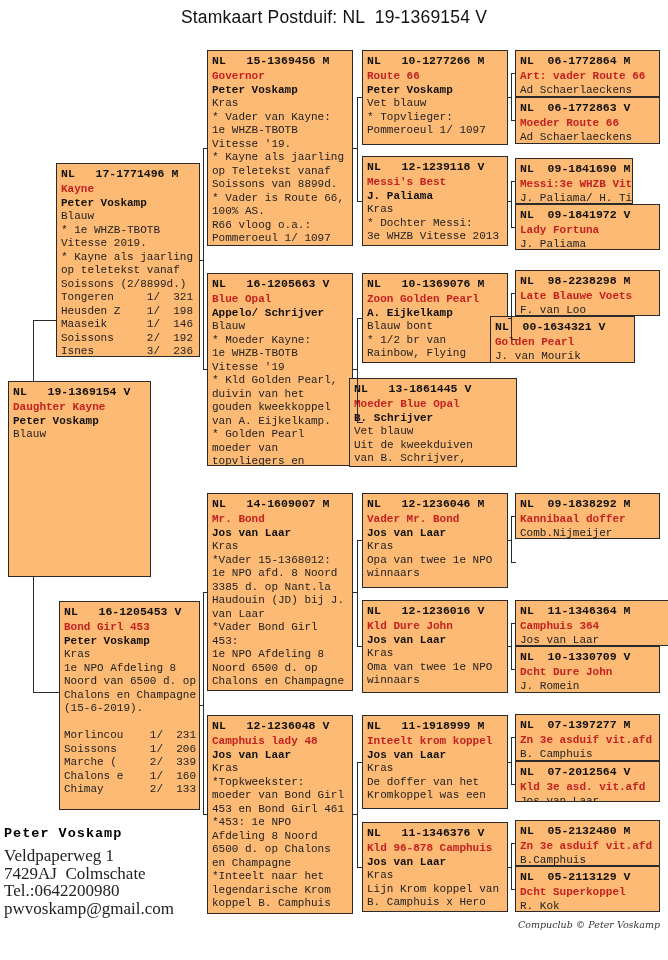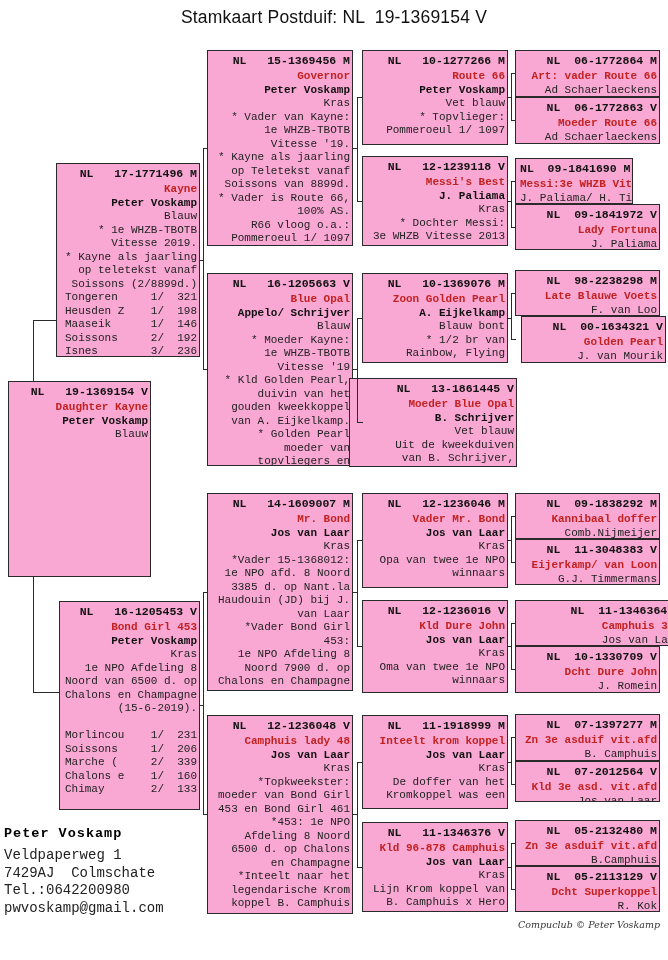--- a/index.html
+++ b/index.html
@@ -7,31 +7,31 @@
     position:relative; width:668px; height:960px; background:#ffffff;
     font-family:"Liberation Mono","DejaVu Sans Mono",monospace;
     color:var(--ink,#1a1a1a); overflow:hidden;
   }
   .title {
     position:absolute; top:7px; left:0; width:100%; text-align:center;
     font-family:"Liberation Sans","DejaVu Sans",sans-serif;
     font-size:17.5px; letter-spacing:0.2px; white-space:pre; color:#111;
   }
   .pbox {
-    position:absolute; box-sizing:border-box; background:#f9a8d4;
-    border:1.5px solid #2a2a2a; padding:2px 2px 0 4px; overflow:hidden;text-align:right;
+    position:absolute; box-sizing:border-box; background:#fdba74;
+    border:1.5px solid #2a2a2a; padding:2px 2px 0 4px; overflow:hidden;
   }
   .ring { font-size:11.5px; font-weight:bold; white-space:pre; line-height:15px; margin-bottom:2px; color:#111; }
   .ln { font-size:11px; line-height:13.5px; white-space:pre; color:#222; }
   .ln.name { color:var(--name-red,#c32222); font-weight:bold; }
   .ln.owner { font-weight:bold; color:#111; }
   .cline { position:absolute; background:#2a2a2a; }
   .owner-block { position:absolute; left:4px; top:826px; }
   .owner-name { font-size:13.5px; font-weight:bold; letter-spacing:1px; margin-bottom:6px; color:#000; }
-  .addr-ln { font-size:14px; line-height:17.5px; white-space:pre; color:#222; }
+  .addr-ln { font-size:17px; line-height:17.5px; white-space:pre; color:#222;font-family:Liberation Serif, serif; }
   .footer {
     position:absolute; right:8px; top:919px;
     font-family:"DejaVu Serif","Liberation Serif",serif;
     font-style:italic; font-size:9.5px; color:#333;
   }
 </style>
 </head>
 <body>
 
 <div class="page">
@@ -116,21 +116,21 @@
       <div class="ln owner">Jos van Laar</div>
       <div class="ln">Kras</div>
       <div class="ln">*Vader 15-1368012:</div>
       <div class="ln">1e NPO afd. 8 Noord</div>
       <div class="ln">3385 d. op Nant.la</div>
       <div class="ln">Haudouin (JD) bij J.</div>
       <div class="ln">van Laar</div>
       <div class="ln">*Vader Bond Girl</div>
       <div class="ln">453:</div>
       <div class="ln">1e NPO Afdeling 8</div>
-      <div class="ln">Noord 7900 d. op</div>
+      <div class="ln">Noord 6500 d. op</div>
       <div class="ln">Chalons en Champagne</div>
     </div>
   <div class="pbox" style="left:207px;top:715px;width:146px;height:199px">
       <div class="ring">NL   12-1236048 V</div>
       <div class="ln name">Camphuis lady 48</div>
       <div class="ln owner">Jos van Laar</div>
       <div class="ln">Kras</div>
       <div class="ln">*Topkweekster:</div>
       <div class="ln">moeder van Bond Girl</div>
       <div class="ln">453 en Bond Girl 461</div>
@@ -226,34 +226,29 @@
   <div class="pbox" style="left:515px;top:204px;width:145px;height:46px">
       <div class="ring">NL  09-1841972 V</div>
       <div class="ln name">Lady Fortuna</div>
       <div class="ln">J. Paliama</div>
     </div>
   <div class="pbox" style="left:515px;top:270px;width:145px;height:46px">
       <div class="ring">NL  98-2238298 M</div>
       <div class="ln name">Late Blauwe Voets</div>
       <div class="ln">F. van Loo</div>
     </div>
-  <div class="pbox" style="left:521px;top:316px;width:145px;height:47px">
+  <div class="pbox" style="left:490px;top:316px;width:145px;height:47px">
       <div class="ring">NL  00-1634321 V</div>
       <div class="ln name">Golden Pearl</div>
       <div class="ln">J. van Mourik</div>
     </div>
   <div class="pbox" style="left:515px;top:493px;width:145px;height:46px">
       <div class="ring">NL  09-1838292 M</div>
       <div class="ln name">Kannibaal doffer</div>
       <div class="ln">Comb.Nijmeijer</div>
-    </div>
-  <div class="pbox" style="left:515px;top:539px;width:145px;height:46px">
-      <div class="ring">NL  11-3048383 V</div>
-      <div class="ln name">Eijerkamp/ van Loon</div>
-      <div class="ln">G.J. Timmermans</div>
     </div>
   <div class="pbox" style="left:515px;top:600px;width:169px;height:46px">
       <div class="ring">NL  11-1346364 M</div>
       <div class="ln name">Camphuis 364</div>
       <div class="ln">Jos van Laar</div>
     </div>
   <div class="pbox" style="left:515px;top:646px;width:145px;height:47px">
       <div class="ring">NL  10-1330709 V</div>
       <div class="ln name">Dcht Dure John</div>
       <div class="ln">J. Romein</div>

